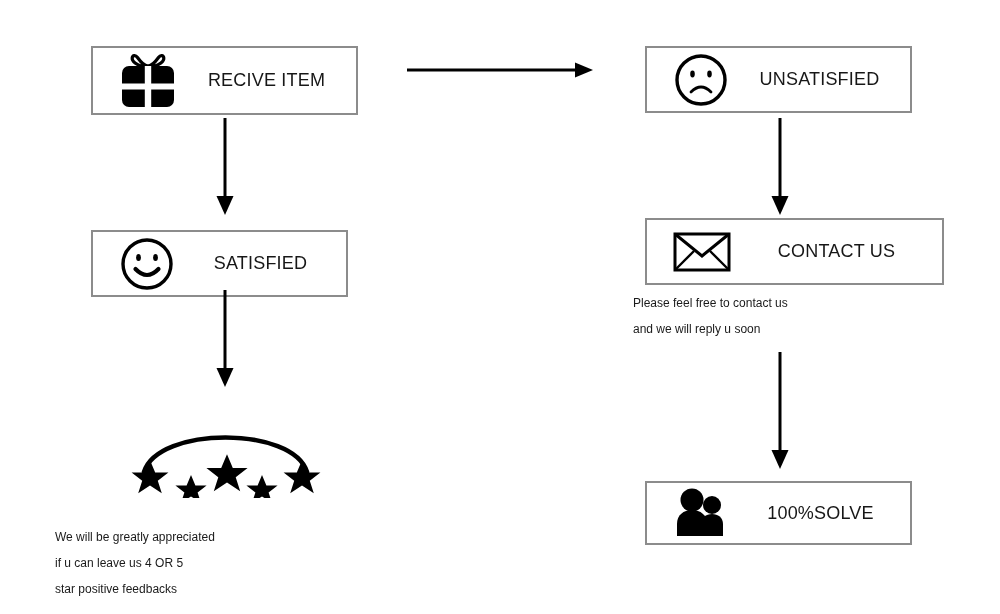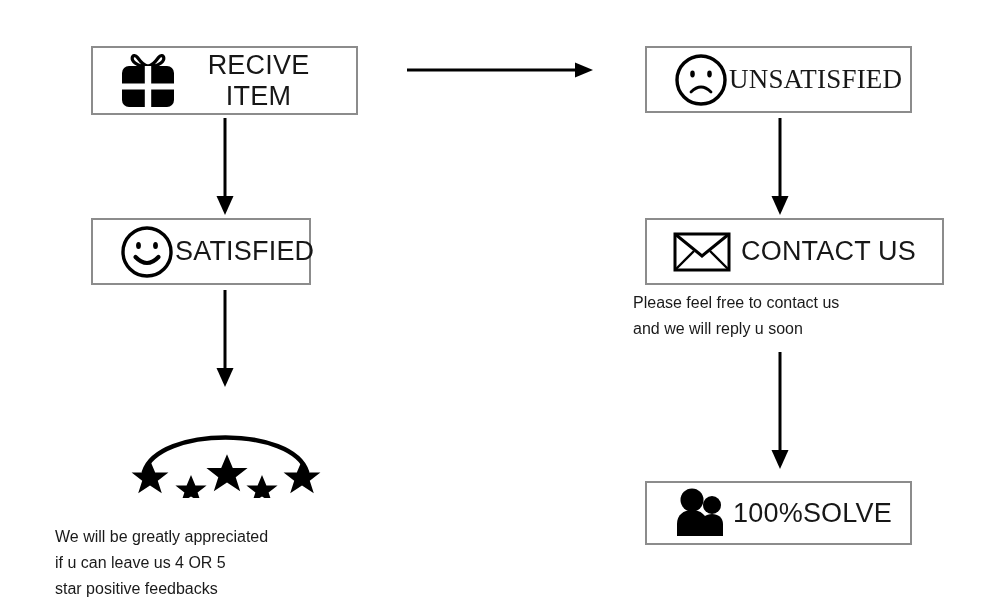--- a/index.html
+++ b/index.html
@@ -35,30 +35,29 @@
   }
   .node .node-icon {
     flex: 0 0 auto;
     display: flex;
     align-items: center;
     justify-content: center;
   }
   .node .node-label {
     flex: 1 1 auto;
     text-align: center;
-    font-size: 27px;
+    font-size: 18px;
     letter-spacing: 0.2px;
     font-weight: 400;
     color: #171717;
-    padding-right: 16px;
   }
 
   #node-receive-item { left: 91px;  top: 46px;  width: 267px; height: 69px; }
-  #node-satisfied    { left: 91px;  top: 218px; width: 220px; height: 67px; align-items: center; }
-  #node-unsatisfied  { left: 645px; top: 46px;  width: 267px; height: 67px; font-family: Liberation Serif, serif; }
+  #node-satisfied    { left: 91px;  top: 230px; width: 257px; height: 67px; align-items: center; }
+  #node-unsatisfied  { left: 645px; top: 46px;  width: 267px; height: 67px; }
   #node-contact-us   { left: 645px; top: 218px; width: 299px; height: 67px; }
   #node-solve        { left: 645px; top: 481px; width: 267px; height: 64px; justify-content: space-between; }
 
   
   .connector {
     position: absolute;
   }
 
   #arrow-receive-to-unsatisfied { left: 405px; top: 55px;  width: 190px; height: 30px; }
   #arrow-receive-to-satisfied   { left: 200px; top: 118px; width: 50px;  height: 98px; }
@@ -71,21 +70,21 @@
     position: absolute;
     left: 128px;
     top: 418px;
     width: 195px;
     height: 80px;
   }
 
   
   .caption {
     position: absolute;
-    font-size: 16px;
+    font-size: 12px;
     line-height: 26px;
     color: #1a1a1a;
     white-space: pre;
   }
   #caption-feedback {
     left: 55px;
     top: 524px;
     width: 340px;
     text-align: left;
   }

